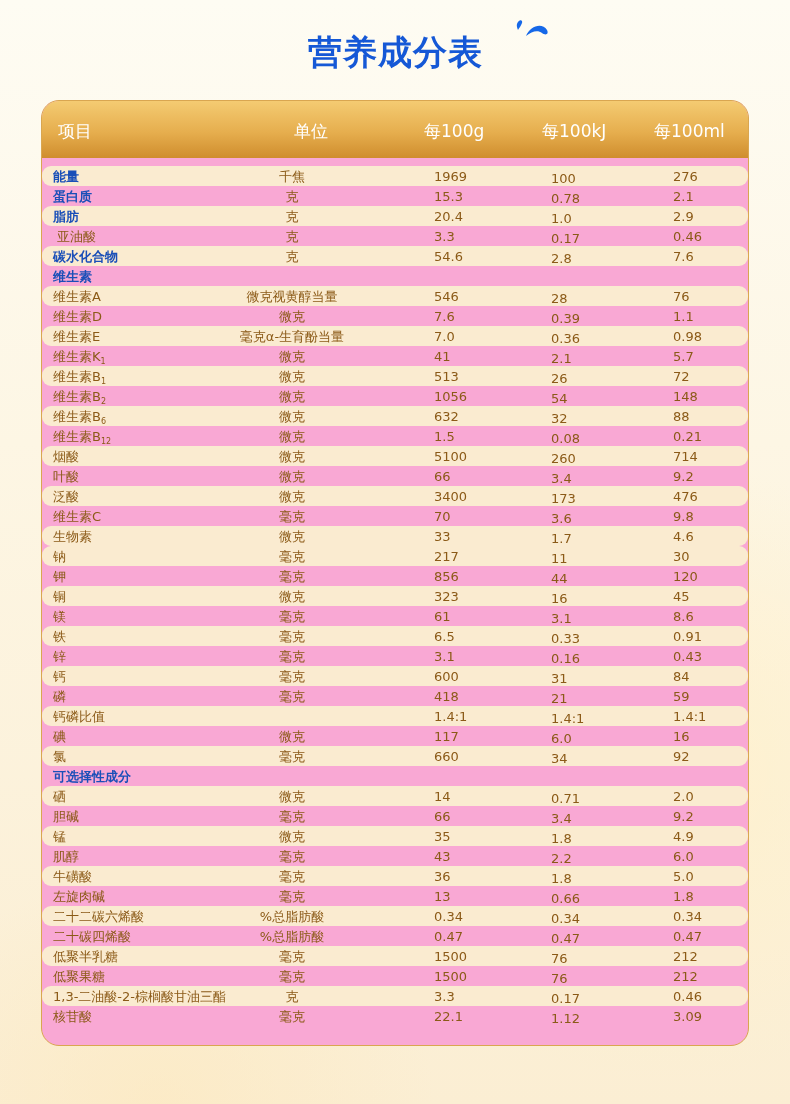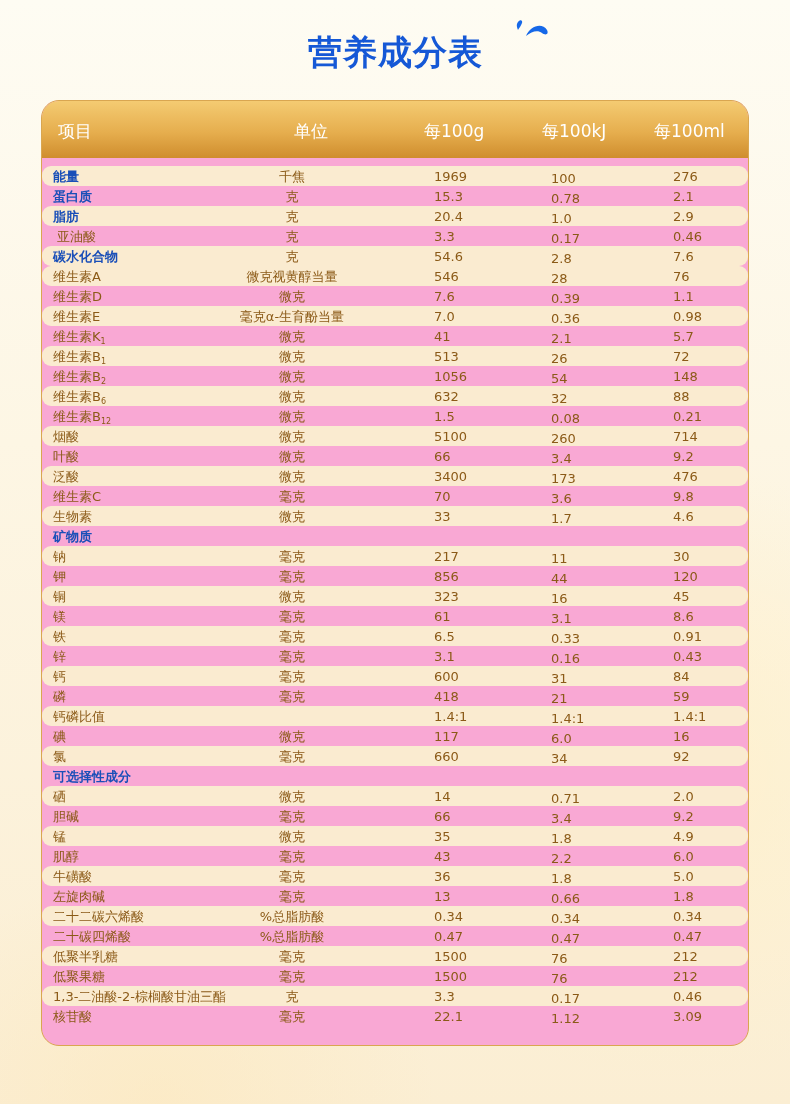--- a/index.html
+++ b/index.html
@@ -110,20 +110,27 @@
         <span class="c c-kj">0.17</span>
         <span class="c c-ml">0.46</span>
       </div>
       <div class="row alt">
         <span class="c c-name cat"><span>碳水化合物</span><sub></sub></span>
         <span class="c c-unit">克</span>
         <span class="c c-g">54.6</span>
         <span class="c c-kj">2.8</span>
         <span class="c c-ml">7.6</span>
       </div>
+      <div class="row">
+        <span class="c c-name cat"><span>维生素</span><sub></sub></span>
+        <span class="c c-unit"></span>
+        <span class="c c-g"></span>
+        <span class="c c-kj"></span>
+        <span class="c c-ml"></span>
+      </div>
       <div class="row alt">
         <span class="c c-name"><span>维生素A</span><sub></sub></span>
         <span class="c c-unit">微克视黄醇当量</span>
         <span class="c c-g">546</span>
         <span class="c c-kj">28</span>
         <span class="c c-ml">76</span>
       </div>
       <div class="row">
         <span class="c c-name"><span>维生素D</span><sub></sub></span>
         <span class="c c-unit">微克</span>
@@ -201,27 +208,20 @@
         <span class="c c-kj">3.6</span>
         <span class="c c-ml">9.8</span>
       </div>
       <div class="row alt">
         <span class="c c-name"><span>生物素</span><sub></sub></span>
         <span class="c c-unit">微克</span>
         <span class="c c-g">33</span>
         <span class="c c-kj">1.7</span>
         <span class="c c-ml">4.6</span>
       </div>
-      <div class="row">
-        <span class="c c-name cat"><span>矿物质</span><sub></sub></span>
-        <span class="c c-unit"></span>
-        <span class="c c-g"></span>
-        <span class="c c-kj"></span>
-        <span class="c c-ml"></span>
-      </div>
       <div class="row alt">
         <span class="c c-name"><span>钠</span><sub></sub></span>
         <span class="c c-unit">毫克</span>
         <span class="c c-g">217</span>
         <span class="c c-kj">11</span>
         <span class="c c-ml">30</span>
       </div>
       <div class="row">
         <span class="c c-name"><span>钾</span><sub></sub></span>
         <span class="c c-unit">毫克</span>

